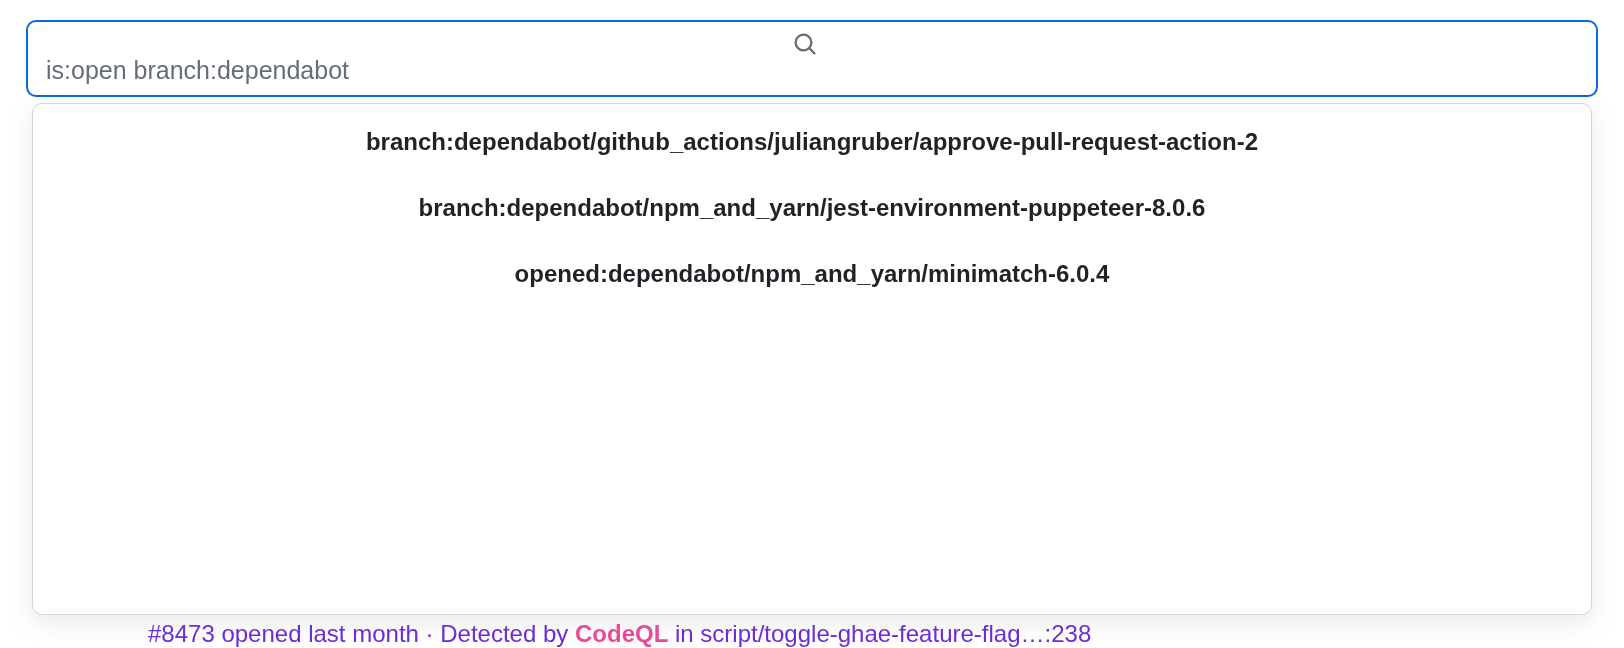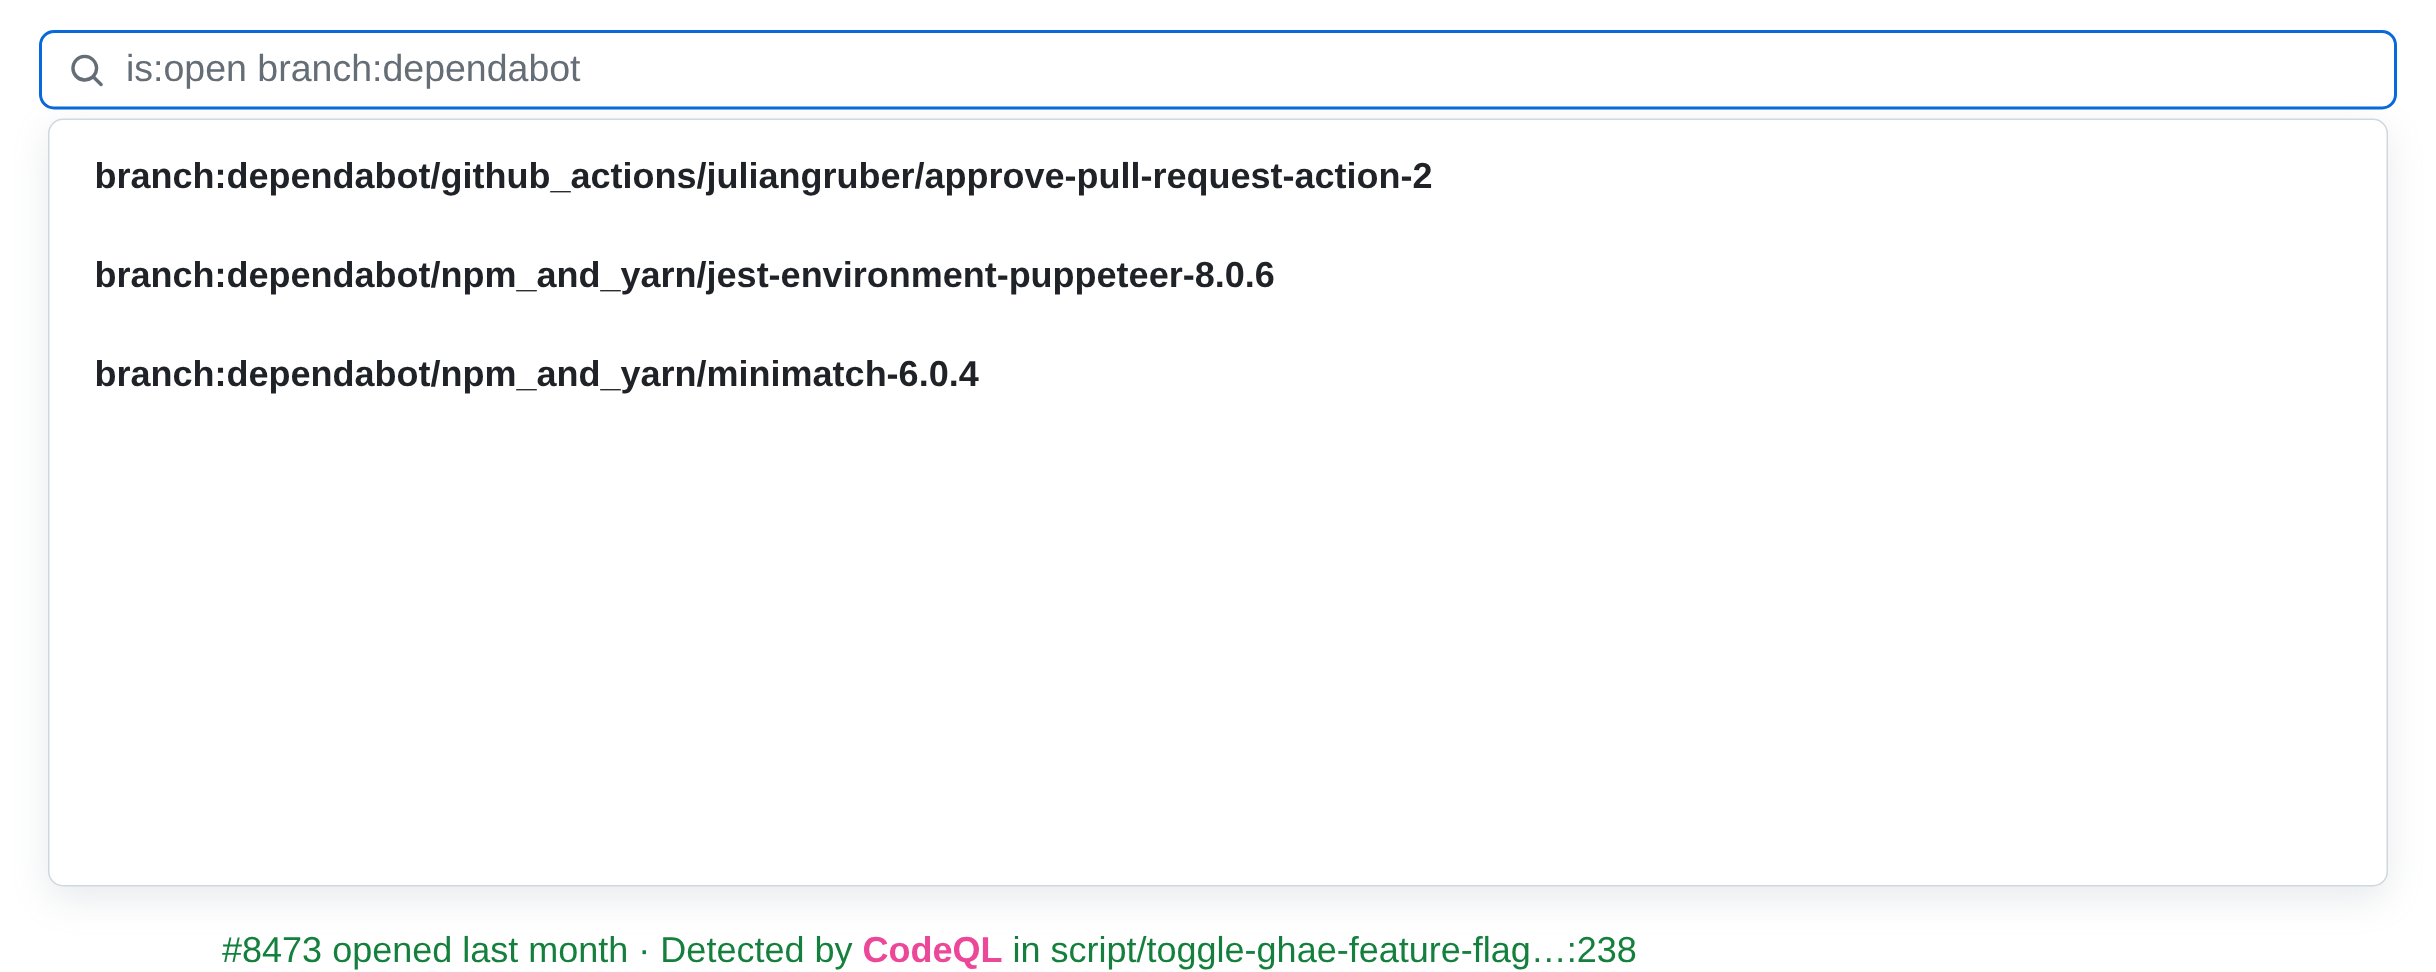--- a/index.html
+++ b/index.html
@@ -18,20 +18,21 @@
     .search-wrapper {
       padding: 20px 26px 0 26px;
     }
     .search-box {
       display: flex;
       align-items: center;
       border: 2px solid #0969da;
       border-radius: 10px;
       padding: 10px 18px;
       background: #ffffff;
+      flex-direction: column;
     }
     .search-icon {
       width: 24px;
       height: 24px;
       fill: #656d76;
       margin-right: 14px;
       flex-shrink: 0;
     }
     .search-input {
       border: none;
@@ -65,35 +66,36 @@
     }
     .suggestion {
       padding: 19px 30px;
       font-size: 24px;
       font-weight: 600;
       color: #1f2328;
       cursor: pointer;
       white-space: nowrap;
       overflow: hidden;
       text-overflow: ellipsis;
+      text-align: center;
     }
     .suggestion:first-child {
       padding-top: 24px;
     }
     .behind-row {
       position: absolute;
       bottom: 0;
       left: 148px;
       font-size: 24px;
       color: #656d76;
       white-space: nowrap;
       z-index: -1;
     }
     .behind-row .prefix {
-      color: #15803d;
+      color: #6d28d9;
       text-align: center;
     }
     .behind-row .codeql {
       font-weight: 700;
       color: #ec4899;
     }
   </style>
 </head>
 <body>
 
@@ -102,21 +104,21 @@
     <svg class="search-icon" viewBox="0 0 16 16" aria-hidden="true">
       <path d="M10.68 11.74a6 6 0 0 1-7.922-8.982 6 6 0 0 1 8.982 7.922l3.04 3.04a.749.749 0 0 1-.326 1.275.749.749 0 0 1-.734-.215ZM11.5 7a4.499 4.499 0 1 0-8.997 0A4.499 4.499 0 0 0 11.5 7Z"></path>
     </svg>
     <input type="text" class="search-input" value="is:open branch:dependabot" placeholder="" style="">
   </div>
 </div>
 
 <div class="dropdown">
   <div class="suggestion">branch:dependabot/github_actions/juliangruber/approve-pull-request-action-2</div>
   <div class="suggestion">branch:dependabot/npm_and_yarn/jest-environment-puppeteer-8.0.6</div>
-  <div class="suggestion">branch:dependabot/npm_and_yarn/minimatch-6.0.4</div>
+  <div class="suggestion">opened:dependabot/npm_and_yarn/minimatch-6.0.4</div>
 </div>
 
 <div class="behind-row">
   <span class="prefix">#8473</span>
   <span class="prefix"> </span>
   <span class="prefix">opened last month</span>
   <span class="prefix"> · Detected by </span>
   <span class="codeql">CodeQL</span>
   <span class="prefix"> in script/toggle-ghae-feature-flag…:238</span>
 </div>

